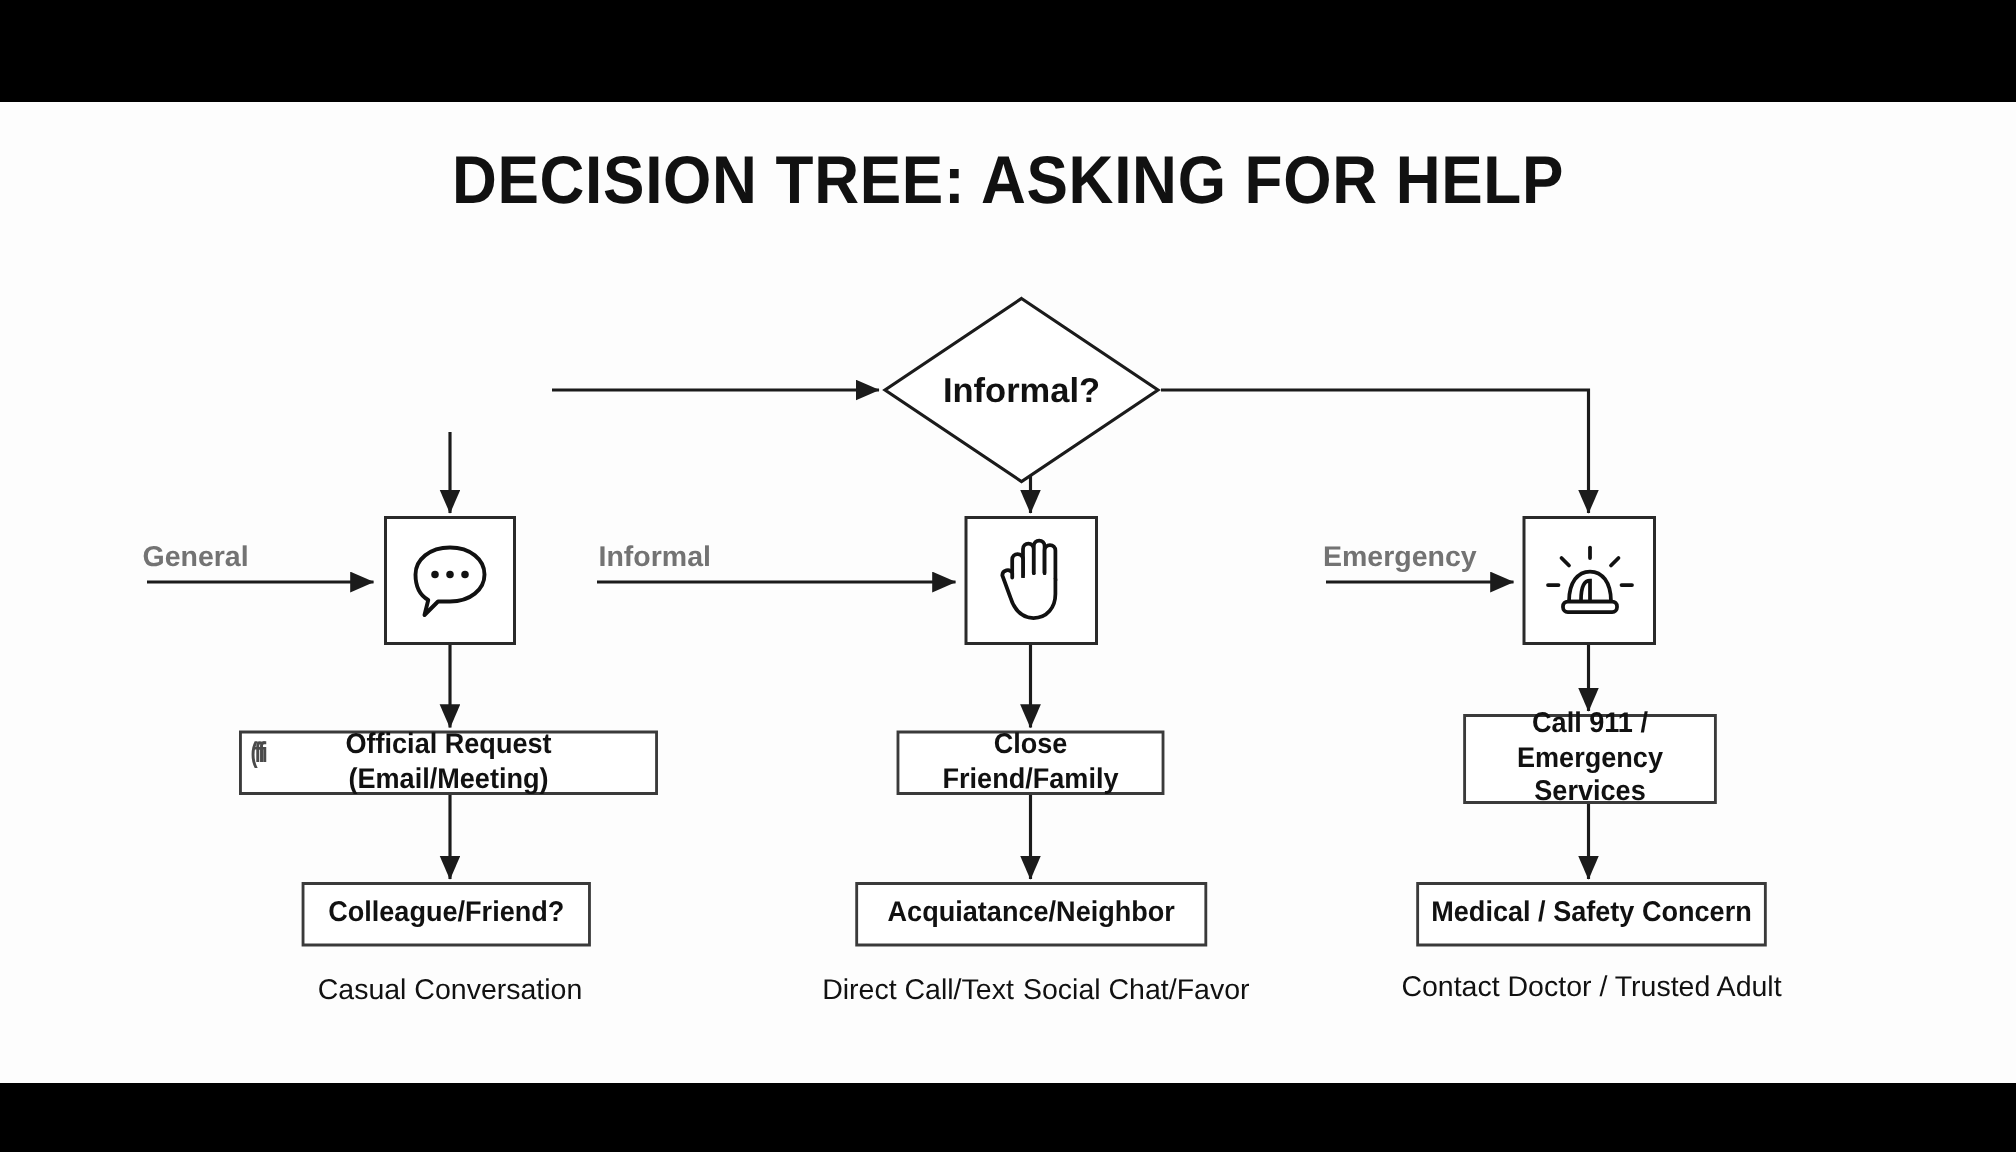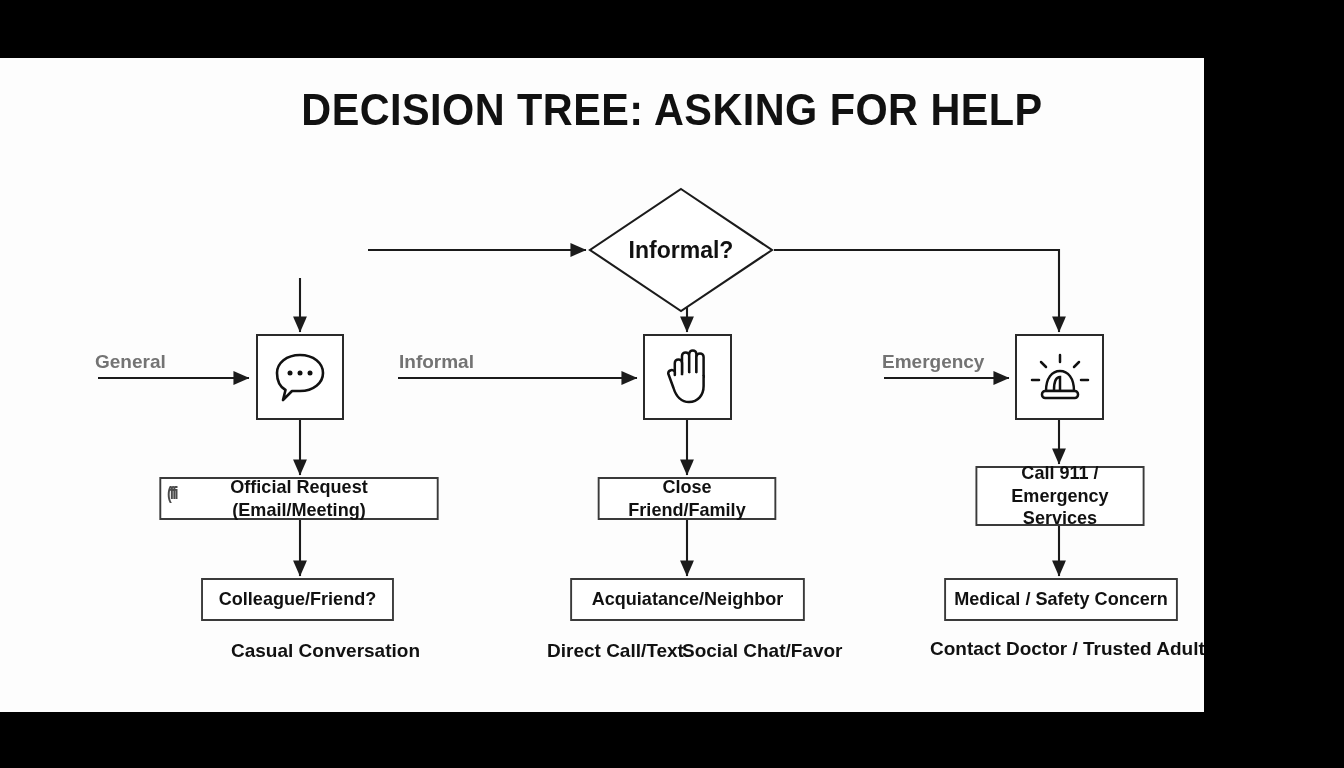--- a/index.html
+++ b/index.html
@@ -12,22 +12,22 @@
     position: relative;
     width: 1344px;
     height: 768px;
     background: #000000;
     overflow: hidden;
     font-family: "Liberation Sans", sans-serif;
   }
   #canvas {
     position: absolute;
     left: 0;
-    top: 58px;
-    width: 1204px;
+    top: 68px;
+    width: 1344px;
     height: 654px;
     background: #fdfdfd;
     overflow: hidden;
   }
   .bar {
     position: absolute;
     left: 0;
     width: 1344px;
     background: #000000;
   }
@@ -119,24 +119,24 @@
   .edge-label {
     position: absolute;
     font-size: 19px;
     font-weight: 700;
     color: #737373;
     white-space: nowrap;
   }
   .caption {
     position: absolute;
     font-size: 19px;
-    font-weight: 700;
+    font-weight: 400;
     color: #111111;
     white-space: nowrap;
-    text-align: right;
+    text-align: center;
   }
   .mid-label {
     position: absolute;
     font-size: 20px;
     font-weight: 700;
     color: #111111;
     white-space: nowrap;
     text-align: center;
   }
 

